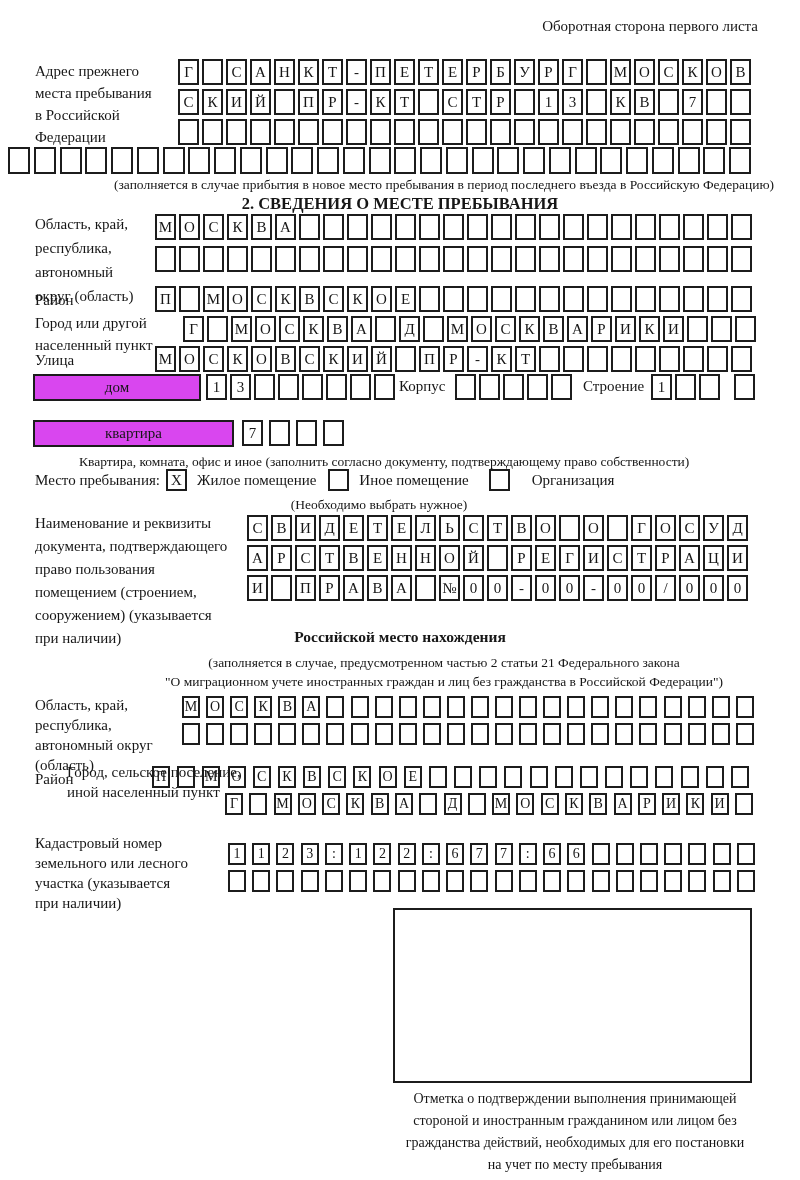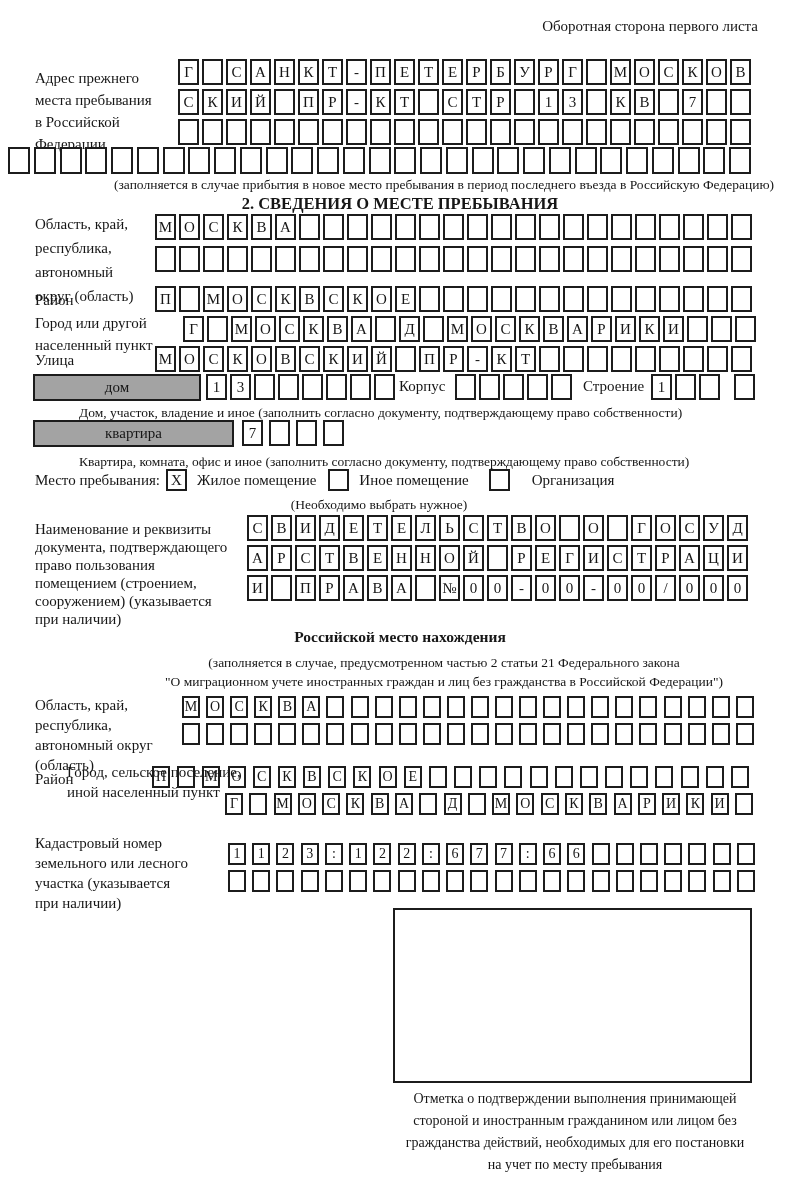--- a/index.html
+++ b/index.html
@@ -4,50 +4,50 @@
 <style>
   * { box-sizing: border-box; margin: 0; padding: 0; }
   html,body { background:#ffffff; }
   body { width:800px; font-family:"Liberation Serif", serif; color:#161616; }
   .page { position:relative; width:800px; height:1180px; background:#ffffff; overflow:hidden; }
   .abs { position:absolute; }
 
   
   .lbl  { font-size:15px; line-height:22px; white-space:pre-line; }
   .lh24 { line-height:24px; }
-  .lh23 { line-height:18px;margin-top:8px; }
+  .lh23 { line-height:23px; }
   .lh20 { line-height:20px; }
   .cap  { font-size:13.5px; line-height:18px; white-space:pre-line;margin-left:44px; }
   .hdr  { font-weight:bold; font-size:16.5px; text-align:center; width:800px; left:0; }
   .hdr2 { font-weight:bold; font-size:15.5px; text-align:center; width:800px; left:0; }
   .center { text-align:center; width:800px; left:0; }
 
   
   .cellrow { display:flex; gap:3px; }
   .cell { flex:none; width:21px; height:26px; border:2px solid #1c1c1c;
           display:flex; align-items:center; justify-content:center;
           font-size:15px; line-height:1; background:#fff; }
   .sparse { justify-content:space-between; gap:0; }
   .sparse .cell { width:18px; height:22px; font-size:14px; }
   .fullrow { width:743px; justify-content:space-between; gap:0; }
   .fullrow .cell { width:22px; height:27px; }
   .gap6 { gap:6px; }
 
   
   .wbox { border:2px solid #1c1c1c; display:flex; align-items:center; justify-content:center;
-          font-size:15px; background:#a3a3a3; }
+          font-size:15px; background:#d946ef; }
 
   
   .chk { flex:none; width:21px; height:22px; border:2px solid #1c1c1c;
          display:inline-flex; align-items:center; justify-content:center;
          font-size:15px; background:#fff; }
 
   
   .p-note { top:18px; right:42px; font-size:15px; }
-  .p-addr-label { left:35px; top:60px;margin-top:7px; }
+  .p-addr-label { left:35px; top:60px; }
   .p-addr-r1 { left:178px; top:59px; }
   .p-addr-r2 { left:178px; top:89px; }
   .p-addr-r3 { left:178px; top:119px; }
   .p-full    { left:8px;  top:147px; }
   .p-cap1    { top:176px; }
   .p-h2      { top:194px; }
 
   .p-obl2-label { left:35px; top:212px; }
   .p-obl2-r1 { left:155px; top:214px; }
   .p-obl2-r2 { left:155px; top:246px; }
@@ -391,21 +391,20 @@
     </div>
   <div class="abs p-stroenie-label">Строение</div>
   <div class="abs cellrow p-stroenie-cells">
       <span class="cell">1</span>
       <span class="cell"></span>
       <span class="cell"></span>
     </div>
   <div class="abs cellrow p-stroenie-extra">
       <span class="cell"></span>
     </div>
-  <div class="abs cap p-cap-dom">Дом, участок, владение и иное (заполнить согласно документу, подтверждающему право собственности)</div>
 
   <div class="abs wbox p-kv-box">квартира</div>
   <div class="abs cellrow gap6 p-kv-cells">
       <span class="cell">7</span>
       <span class="cell"></span>
       <span class="cell"></span>
       <span class="cell"></span>
     </div>
   <div class="abs cap p-cap-kv">Квартира, комната, офис и иное (заполнить согласно документу, подтверждающему право собственности)</div>
 

